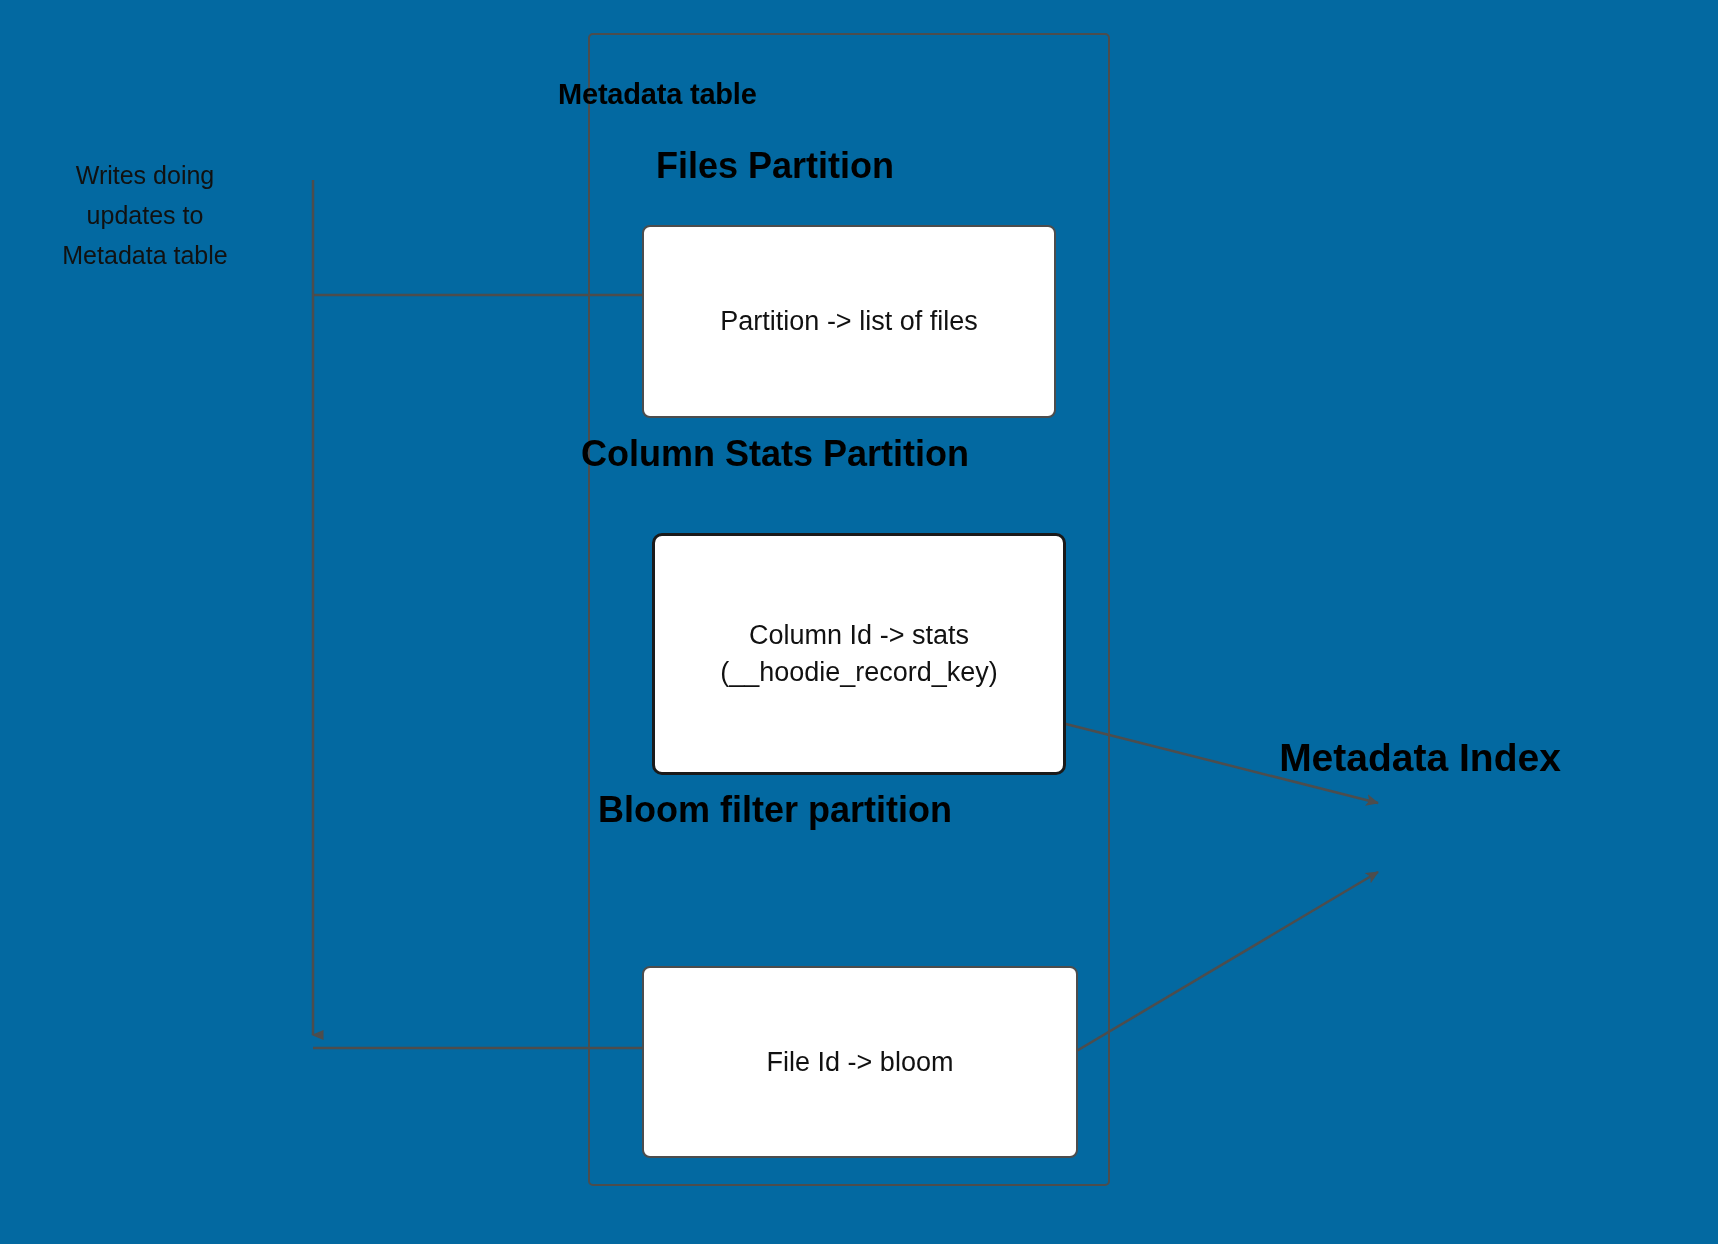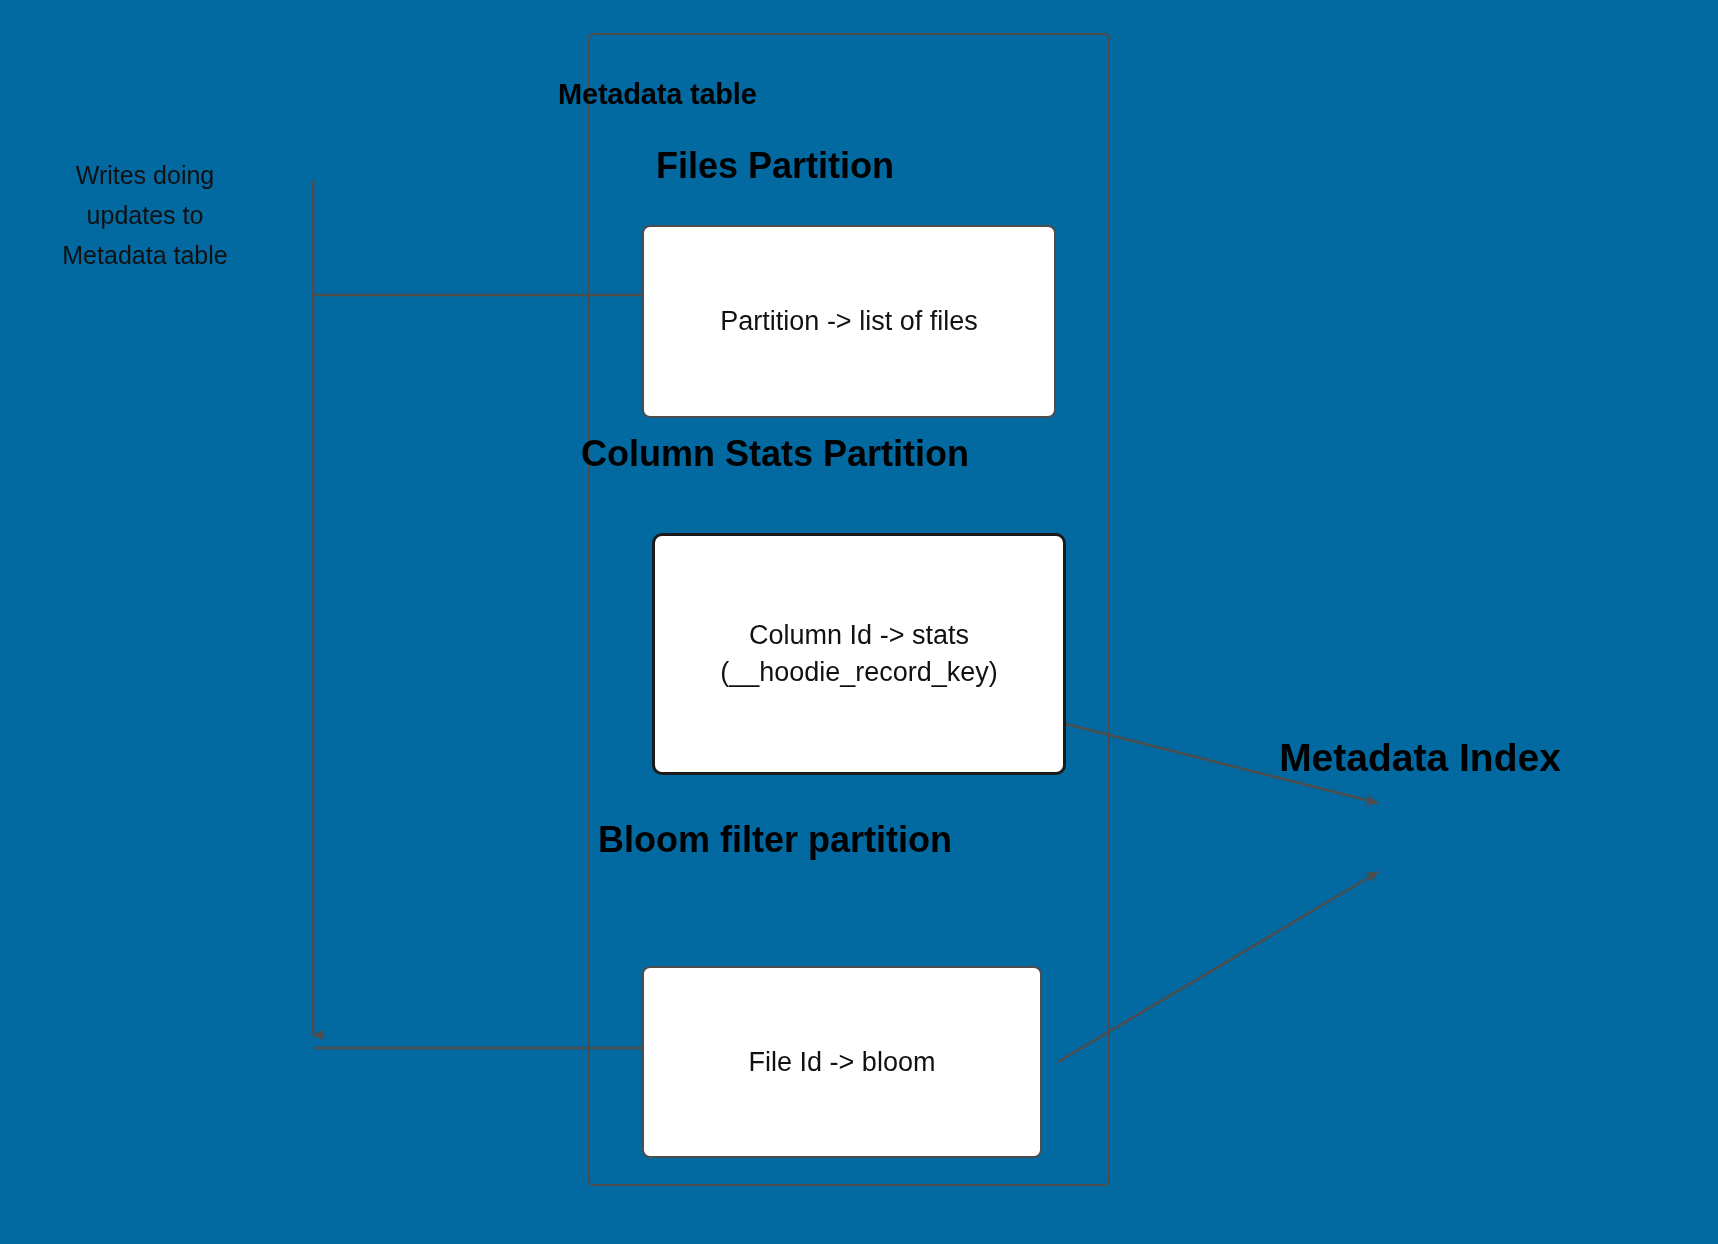--- a/index.html
+++ b/index.html
@@ -59,21 +59,21 @@
     position: absolute;
     width: 420px;
     text-align: center;
     font-size: 36px;
     font-weight: bold;
     line-height: 40px;
     color: #000000;
   }
   .heading-files    { left: 565px; top: 146px; }
   .heading-colstats { left: 565px; top: 434px; }
-  .heading-bloom    { left: 565px; top: 820px; }
+  .heading-bloom    { left: 565px; top: 790px; }
 
   
   .inner-box {
     border: 2.5px solid #4d4d4d;
     border-radius: 8px;
     background: #ffffff;
     display: flex;
     align-items: center;
     justify-content: center;
     text-align: center;
@@ -95,21 +95,21 @@
     top: 533px;
     width: 414px;
     height: 242px;
     border: 3.5px solid #1a1a1a;
     border-radius: 10px;
     margin-left: 8px;
   }
   .box-bloom {
     left: 642px;
     top: 966px;
-    width: 400px;
+    width: 436px;
     height: 192px;
   }
 
   
   .free-label {
     position: absolute;
     text-align: center;
     color: #111111;
   }
   .label-writes {

